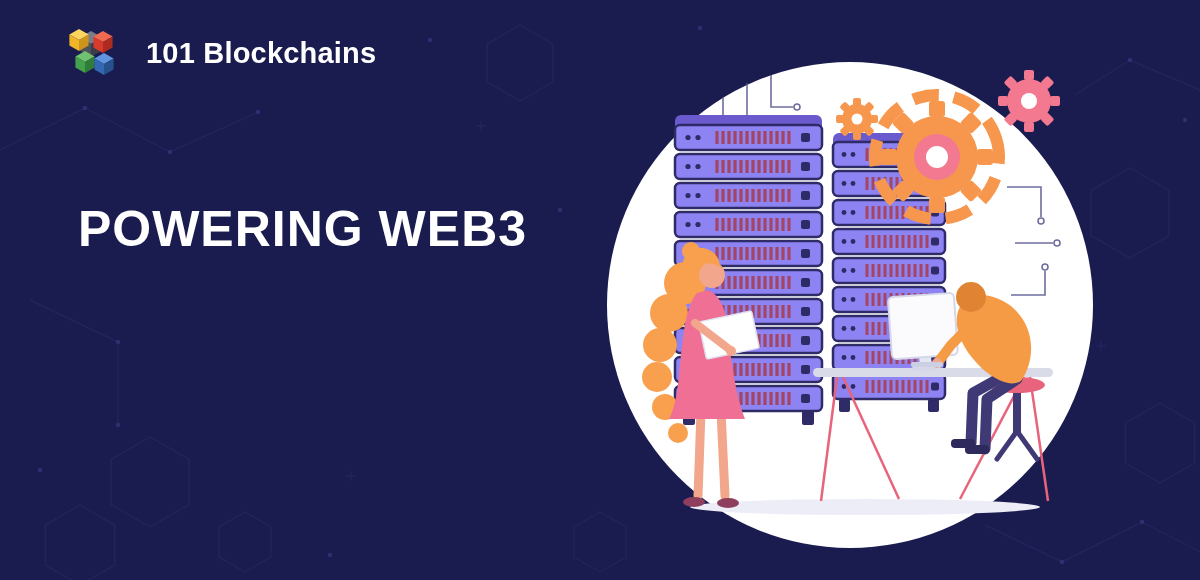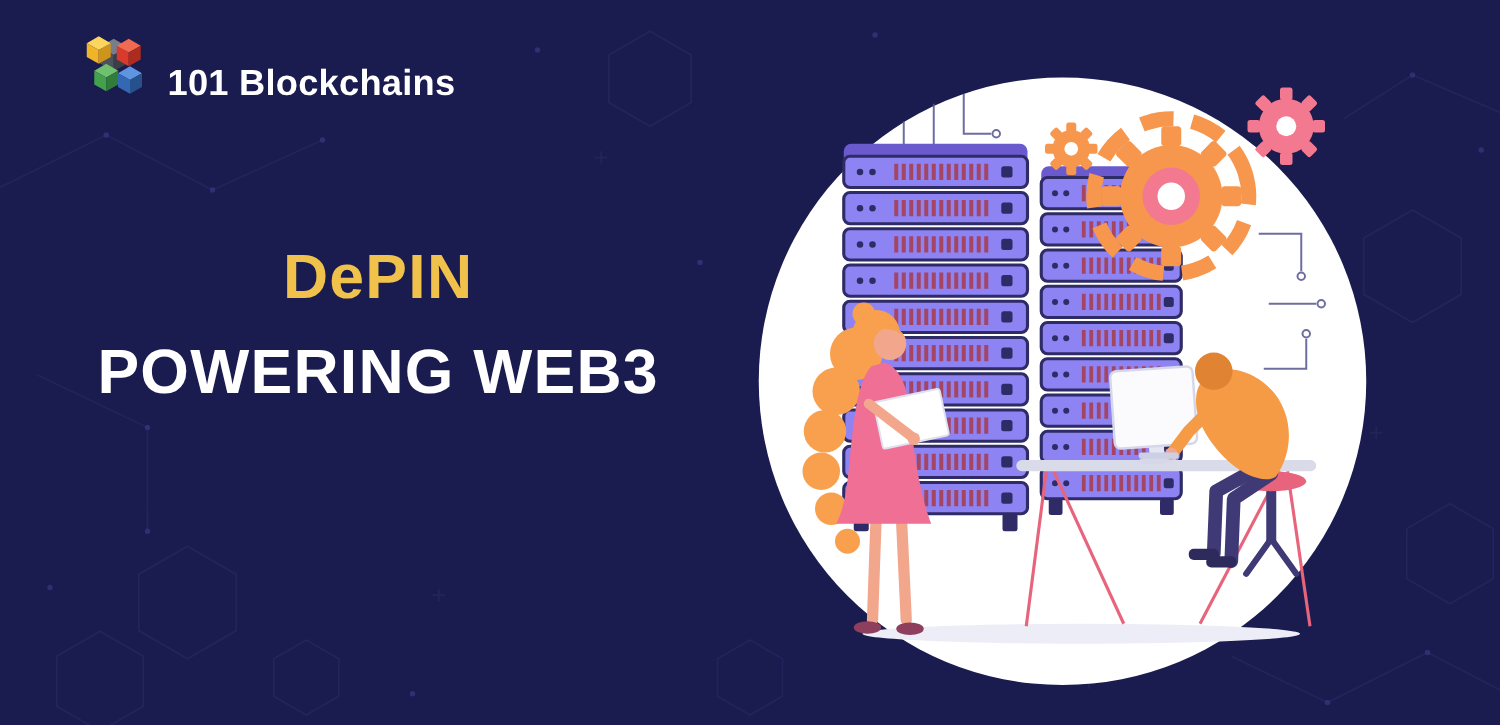--- a/index.html
+++ b/index.html
@@ -6,21 +6,21 @@
   html, body { width: 1200px; height: 580px; overflow: hidden; }
   body {
     position: relative;
     background: var(--page-background, #1a1b4e);
     font-family: "Liberation Sans", sans-serif;
   }
   .banner { position: absolute; inset: 0; overflow: hidden; }
   .bg-pattern { position: absolute; inset: 0; width: 100%; height: 100%; z-index: 1; }
   .logo {
     position: absolute; top: 22px; left: 60px;
-    display: flex; align-items: flex-end; gap: 12px; z-index: 3;
+    display: flex; align-items: center; gap: 24px; z-index: 3;
   }
   .logo-text {
     color: var(--logo-text-color, #ffffff);
     font-size: 29px; font-weight: 700; letter-spacing: .2px;
   }
   .headline {
     position: absolute; top: 196px; left: 65px; width: 475px;
     text-align: center; z-index: 3;
   }
   .headline-accent {
@@ -110,21 +110,20 @@
       <g>
         <polygon points="44,31 53.6,36.5 44,42 34.4,36.5" fill="#5f94e0"></polygon>
         <polygon points="34.4,36.5 44,42 44,53 34.4,47.5" fill="#3468b4"></polygon>
         <polygon points="53.6,36.5 44,42 44,53 53.6,47.5" fill="#27518c"></polygon>
       </g>
     </svg>
     <span class="logo-text">101 Blockchains</span>
   </header>
 
   <div class="headline">
-    <div class="headline-accent">DePIN</div>
     <div class="headline-line">POWERING WEB3</div>
   </div>
 
   <div class="illustration">
     <svg viewBox="0 0 490 500">
       <defs>
         <g id="srvA">
           <rect width="147" height="25" rx="5" style="fill:var(--illus-server-face,#8d83f3);stroke:var(--illus-server-outline,#2f2b66);stroke-width:2.5"></rect>
           <circle cx="13" cy="12.5" r="2.6" style="fill:var(--illus-server-outline,#2f2b66)"></circle>
           <circle cx="23" cy="12.5" r="2.6" style="fill:var(--illus-server-outline,#2f2b66)"></circle>

